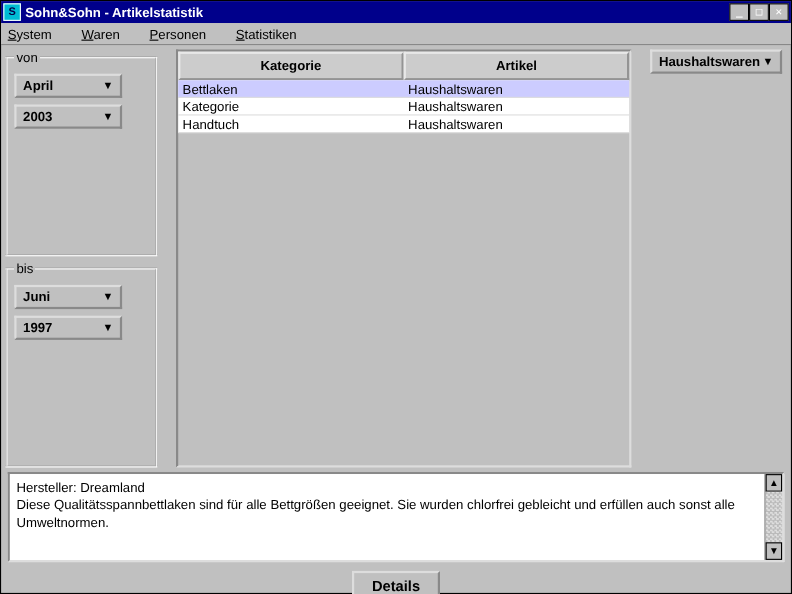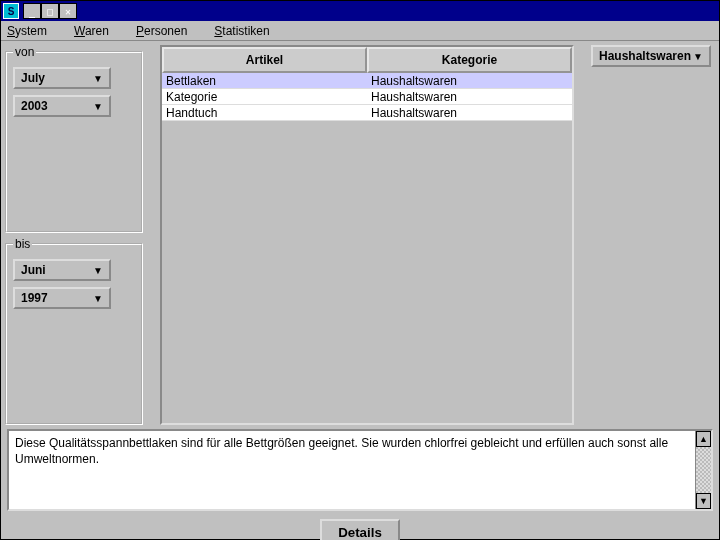--- a/index.html
+++ b/index.html
@@ -64,40 +64,41 @@
   padding: 4px 16px; background: #c0c0c0; border: 2px outset #ddd;
   font-weight: bold; cursor: pointer;
 }
 </style>
 </head>
 <body>
 
 <div class="window">
   <div class="titlebar">
     <div class="titlebar-icon">S</div>
+    <div class="titlebar-text">Sohn&amp;Sohn - Artikelstatistik</div>
     <div class="titlebar-btns">
       <div class="titlebar-btn">_</div>
       <div class="titlebar-btn">□</div>
       <div class="titlebar-btn">✕</div>
     </div>
   </div>
 
   <div class="menubar">
     <span class="menu-item"><span class="mn">S</span><span>ystem</span></span>
     <span class="menu-item"><span class="mn">W</span>aren</span>
     <span class="menu-item"><span class="mn">P</span>ersonen</span>
     <span class="menu-item"><span class="mn">S</span>tatistiken</span>
   </div>
 
   <div class="content">
     <div class="left-col">
       <fieldset class="group">
         <legend>von</legend>
         <div class="dropdown">
-          <span>July</span>
+          <span>April</span>
           <span class="arrow">▼</span>
         </div>
         <div class="dropdown">
           <span>2003</span>
           <span class="arrow">▼</span>
         </div>
       </fieldset>
       <fieldset class="group">
         <legend>bis</legend>
         <div class="dropdown">
@@ -106,22 +107,22 @@
         </div>
         <div class="dropdown">
           <span>1997</span>
           <span class="arrow">▼</span>
         </div>
       </fieldset>
     </div>
 
     <div class="center-col">
       <div class="table-head">
+        <div class="th">Kategorie</div>
         <div class="th">Artikel</div>
-        <div class="th">Kategorie</div>
       </div>
       <div class="table-body">
         <div class="tr selected">
           <div class="td">Bettlaken</div>
           <div class="td">Haushaltswaren</div>
         </div>
         <div class="tr">
           <div class="td">Kategorie</div>
           <div class="td">Haushaltswaren</div>
         </div>
@@ -136,20 +137,21 @@
       <div class="dropdown">
         <span>Haushaltswaren</span>
         <span class="arrow">▼</span>
       </div>
     </div>
   </div>
 
   <div class="bottom">
     <div class="textpane-wrap">
       <div class="textpane">
+        <div>Hersteller: Dreamland</div>
         <div></div>
         <div>Diese Qualitätsspannbettlaken sind für alle Bettgrößen geeignet. Sie wurden chlorfrei gebleicht und erfüllen auch sonst alle Umweltnormen.</div>
       </div>
       <div class="scrollbar">
         <div class="sb-btn">▲</div>
         <div class="sb-track"></div>
         <div class="sb-btn">▼</div>
       </div>
     </div>
     <div class="btnbar">

